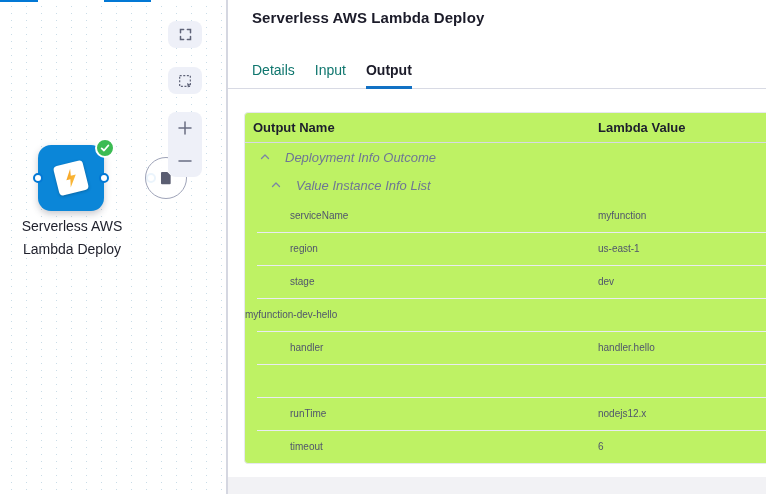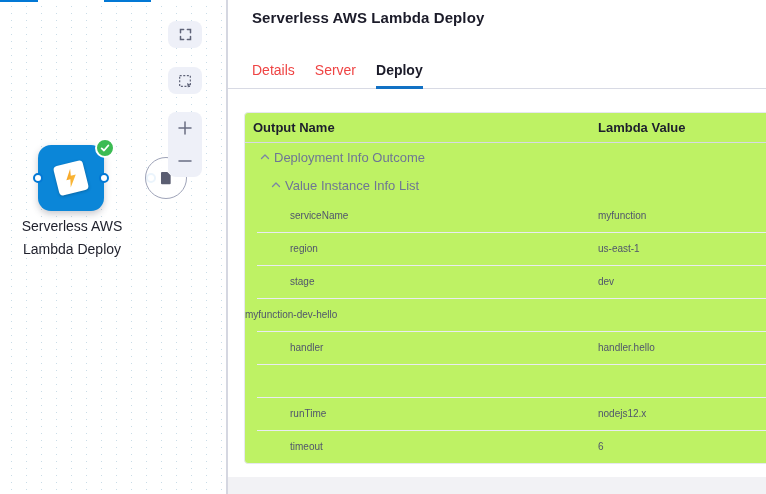--- a/index.html
+++ b/index.html
@@ -65,21 +65,21 @@
 
   
   .panel { position: absolute; left: 228px; top: 0; width: 538px; height: 494px; background: #fff; }
   .panel-title {
     position: absolute; left: 24px; top: 9px; font-size: 15px; font-weight: 700;
     color: #1b1b29; letter-spacing: .1px;
   }
   .tabs-divider { position: absolute; left: 0; top: 88px; width: 538px; height: 1px; background: #d8dae4; }
   .tabs { position: absolute; left: 24px; top: 55px; height: 34px; display: flex; gap: 20px; z-index: 2; }
   .tab {
-    font-size: 14px; color: #ef4444; padding-top: 7px; height: 34px;
+    font-size: 14px; color: #0f766e; padding-top: 7px; height: 34px;
     cursor: pointer; border-bottom: 3px solid transparent;
   }
   .tab.active { font-weight: 700; color: #1b1b29; border-bottom-color: #1271c4; }
 
   .card {
     position: absolute; left: 16px; top: 112px; width: 614px;
     border: 1px solid #e6e8ef; border-radius: 4px; background: #bef264;
   }
   .thead {
     display: grid; grid-template-columns: 353px 1fr; align-items: center;
@@ -87,21 +87,21 @@
     font-size: 13px; font-weight: 700; color: #1d1e2d;
   }
   .thead .c1 { padding-left: 8px; }
   .grow {
     height: 28px; display: flex; align-items: center;
     font-size: 13px; color: #6e7694; cursor: pointer;
   }
   .grow .chev { display: flex; align-items: center; }
   .grow-1 .chev { margin-left: 14px; }
   .grow-2 .chev { margin-left: 25px; }
-  .grow .glabel { margin-left: 3px; }
+  .grow .glabel { margin-left: 14px; font-style: italic; }
   .kvrow {
     position: relative; display: grid; grid-template-columns: 353px 1fr;
     align-items: center; height: 33px; font-size: 10px; color: #50556c;
   }
   .kvrow .c1 { padding-left: 45px; }
   .kvrow + .kvrow::before {
     content: ""; position: absolute; left: 12px; right: 0; top: 0;
     height: 1px; background: #e9ebf2;
   }
   .footer-strip { position: absolute; left: 0; top: 477px; width: 538px; height: 17px; background: #f2f2f5; }
@@ -191,22 +191,22 @@
     </div>
   </div>
 
   <div class="panel">
 
     <div class="panel-title">Serverless AWS Lambda Deploy</div>
 
     <div class="tabs-divider"></div>
     <div class="tabs">
       <div class="tab">Details</div>
-      <div class="tab">Server</div>
-      <div class="tab active">Deploy</div>
+      <div class="tab">Input</div>
+      <div class="tab active">Output</div>
     </div>
 
     <div class="card">
 
       <div class="thead">
         <div class="c1">Output Name</div>
         <div class="c2">Lambda Value</div>
       </div>
 
       <div class="grow grow-1">

